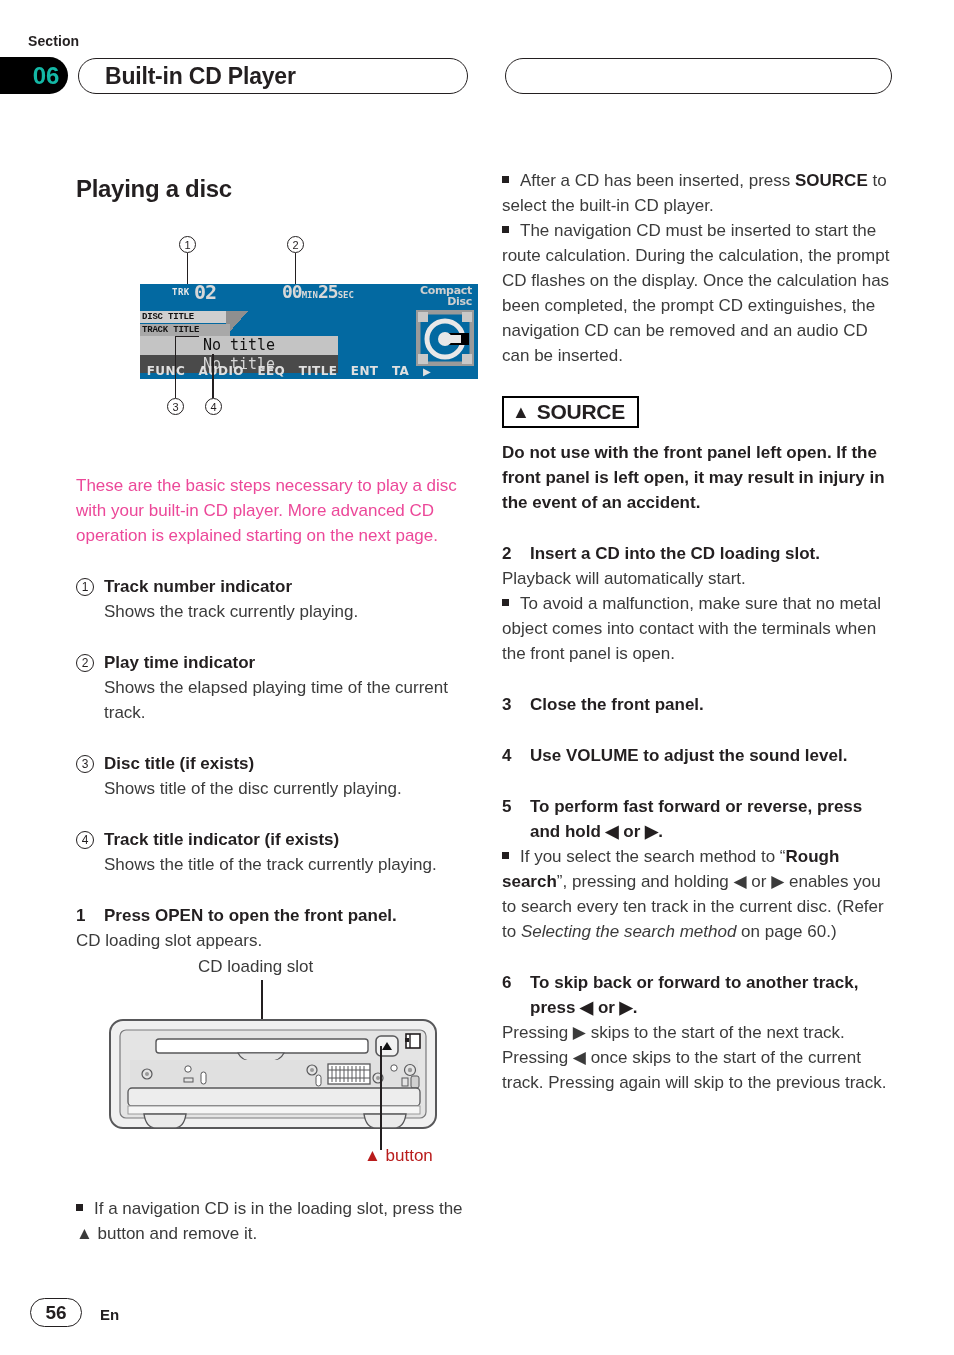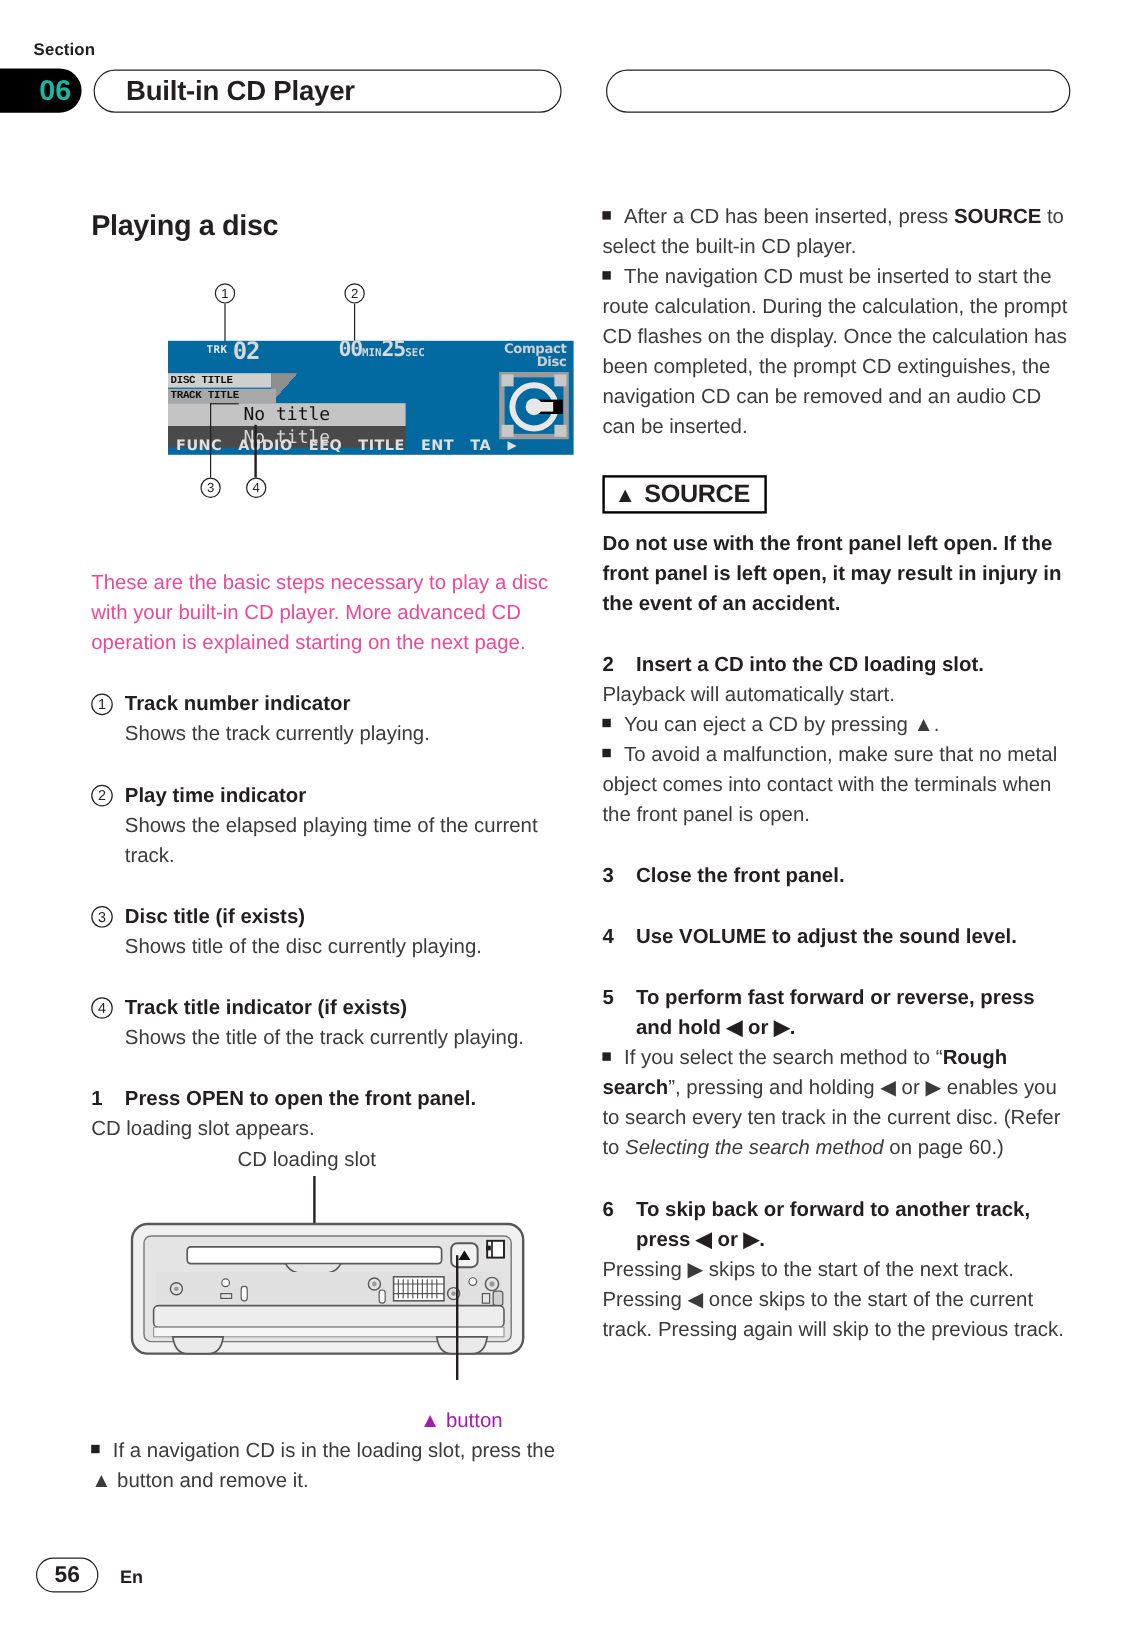--- a/index.html
+++ b/index.html
@@ -155,22 +155,22 @@
   }
   .callout-line { position: absolute; background: #231f20; }
 
   
   .cdslot-label {
     position: absolute; left: 198px; top: 957px;
     font-size: 17px; color: #3b3b3b;
   }
   .player-fig { position: absolute; left: 106px; top: 1010px; width: 340px; height: 180px; }
   .eject-label {
-    position: absolute; left: 350px; top: 1146px;
-    font-size: 17px; color: #a21caf; white-space: nowrap; margin-top: 28px;
+    position: absolute; left: 364px; top: 1146px;
+    font-size: 17px; color: #b91c1c; white-space: nowrap;
   }
 
   
   .warn-box {
     display: inline-flex; align-items: center;
     border: 2.2px solid #000; padding: 2px 12px 2px 8px;
     margin-bottom: 12px;
   }
   .warn-tri { font-size: 18px; margin-right: 7px; line-height: 1; }
   .warn-text { font-size: 21px; font-weight: bold; letter-spacing: -0.3px; }
@@ -391,21 +391,20 @@
     </div>
     <p class="warn-body">Do not use with the front panel left open. If the front panel is left open, it may result in injury in the event of an accident.</p>
 
     <div class="step">
       <div class="step-head">
         <span class="step-num">2</span>
         <span>Insert a CD into the CD loading slot.</span>
       </div>
       <div class="step-body">Playback will automatically start.</div>
       <ul class="notes">
-        <li><span class="sq"></span><span>You can eject a CD by pressing ▲.</span></li>
         <li><span class="sq"></span><span>To avoid a malfunction, make sure that no metal object comes into contact with the terminals when the front panel is open.</span></li>
       </ul>
     </div>
 
     <div class="step">
       <div class="step-head">
         <span class="step-num">3</span>
         <span>Close the front panel.</span>
       </div>
     </div>

